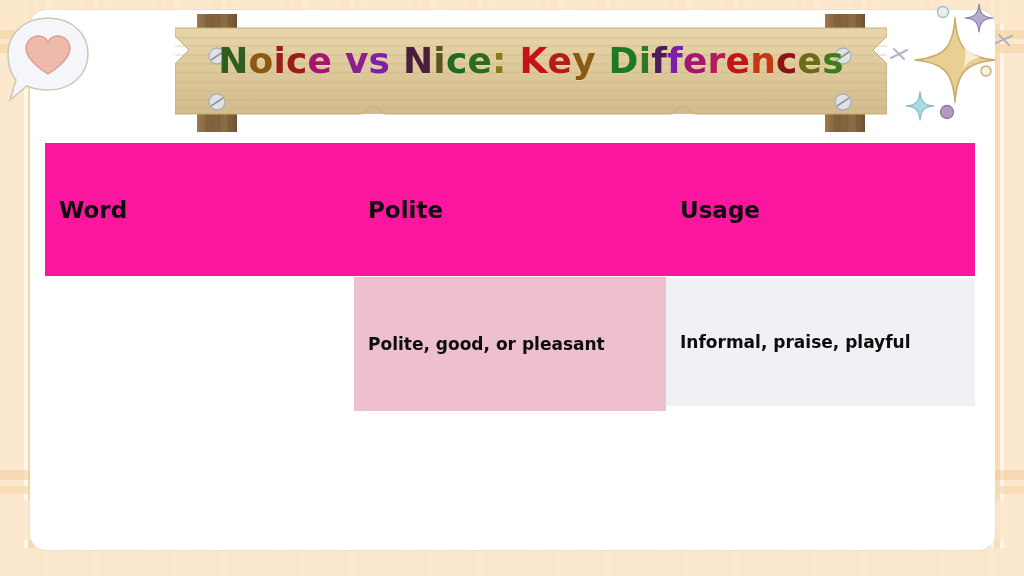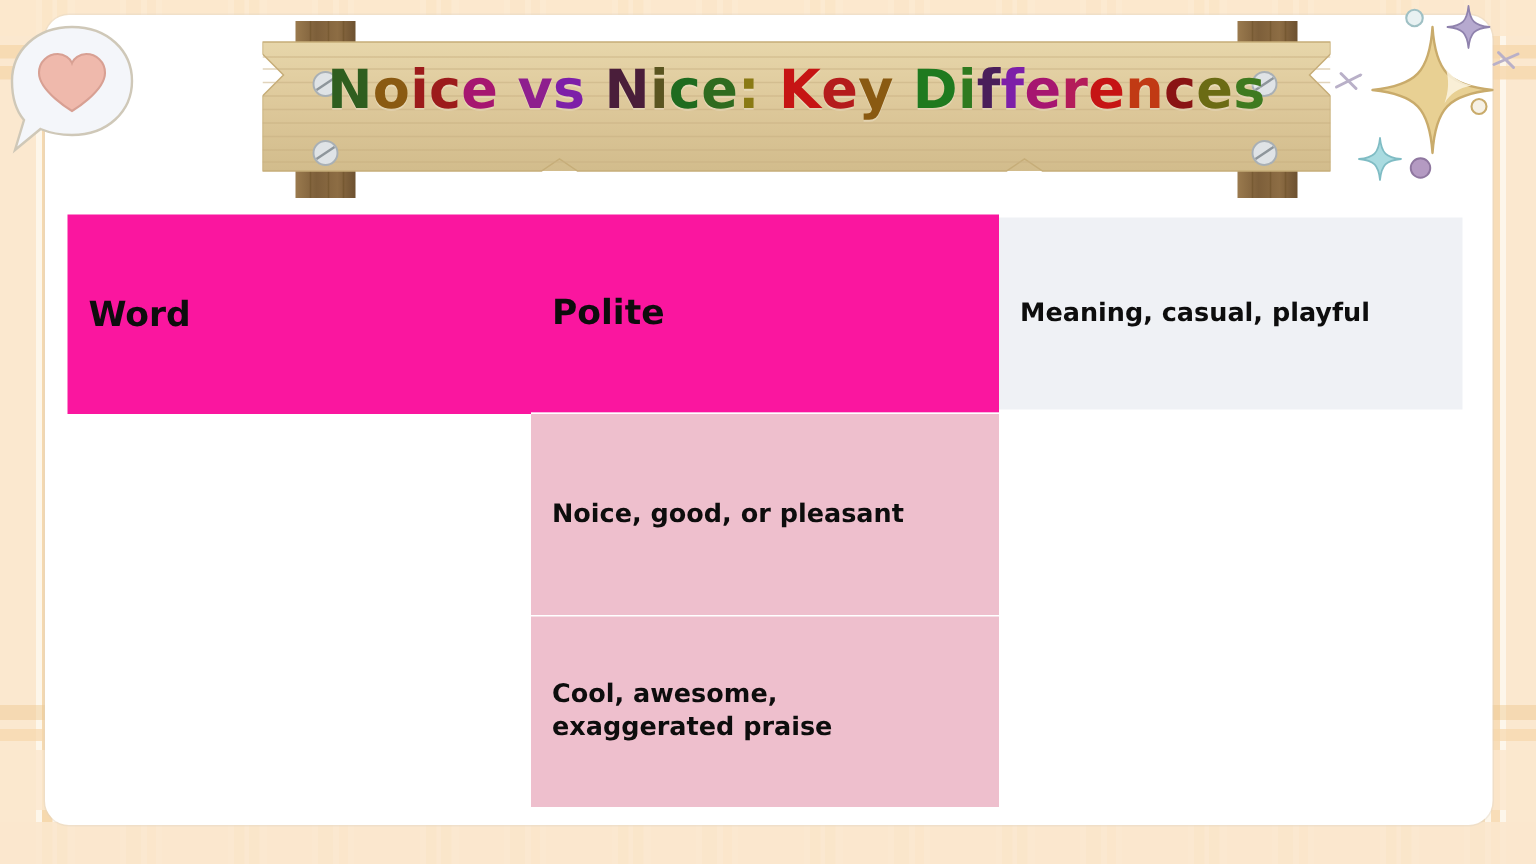--- a/index.html
+++ b/index.html
@@ -225,30 +225,27 @@
   <div class="col c0">
     <div class="cell head r-head" style="background: rgb(250, 22, 159); color: rgb(13, 13, 13);">Word</div>
     <div class="sep"></div>
     <div class="sep"></div>
   </div>
 
   <div class="col c1">
     <div class="cell head r-head" style="background: rgb(250, 22, 159); color: rgb(13, 13, 13);">Polite</div>
     <div class="sep"></div>
     <div class="cell body r-1" style="background: rgb(238, 191, 205); color: rgb(13, 13, 13);">
-      <span class="ml">Noice, good, or pleasant</span>
+      <span class="ml">Polite, good, or pleasant</span>
     </div>
     <div class="sep"></div>
-    <div class="cell body r-2" style="background: rgb(238, 191, 205); color: rgb(13, 13, 13);">
-      <span class="ml">Cool, awesome,
-exaggerated praise</span>
+  </div>
+
+  <div class="col c2">
+    <div class="cell head r-head" style="background: rgb(250, 22, 159); color: rgb(13, 13, 13);">Usage</div>
+    <div class="sep"></div>
+    <div class="sep"></div>
+    <div class="cell body r-2" style="background: rgb(239, 241, 245); color: rgb(13, 13, 13);">
+      <span>Informal, praise, playful</span>
     </div>
   </div>
 
-  <div class="col c2">
-    <div class="sep"></div>
-    <div class="sep"></div>
-    <div class="cell body r-2" style="background: rgb(239, 241, 245); color: rgb(13, 13, 13);">
-      <span>Meaning, casual, playful</span>
-    </div>
-  </div>
-
 </div>
 
 </body></html>

